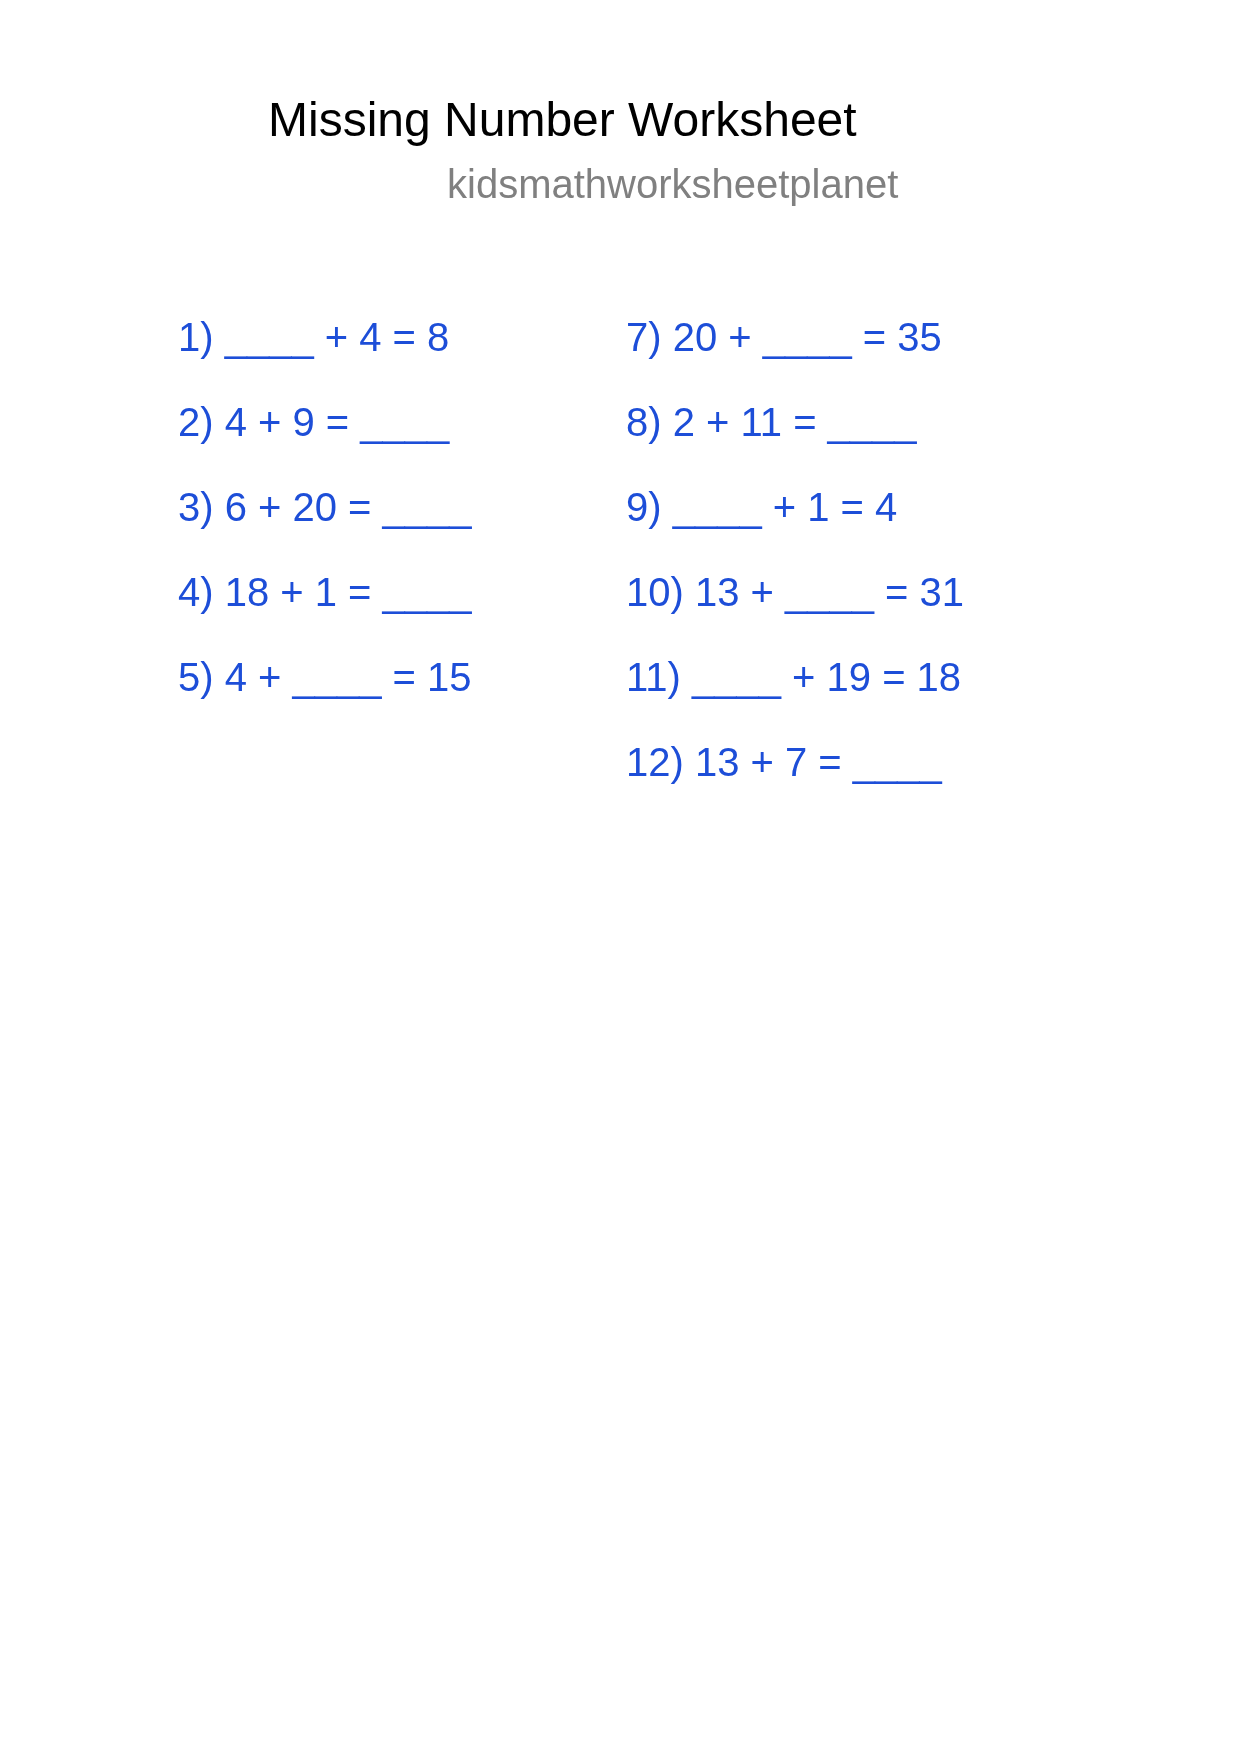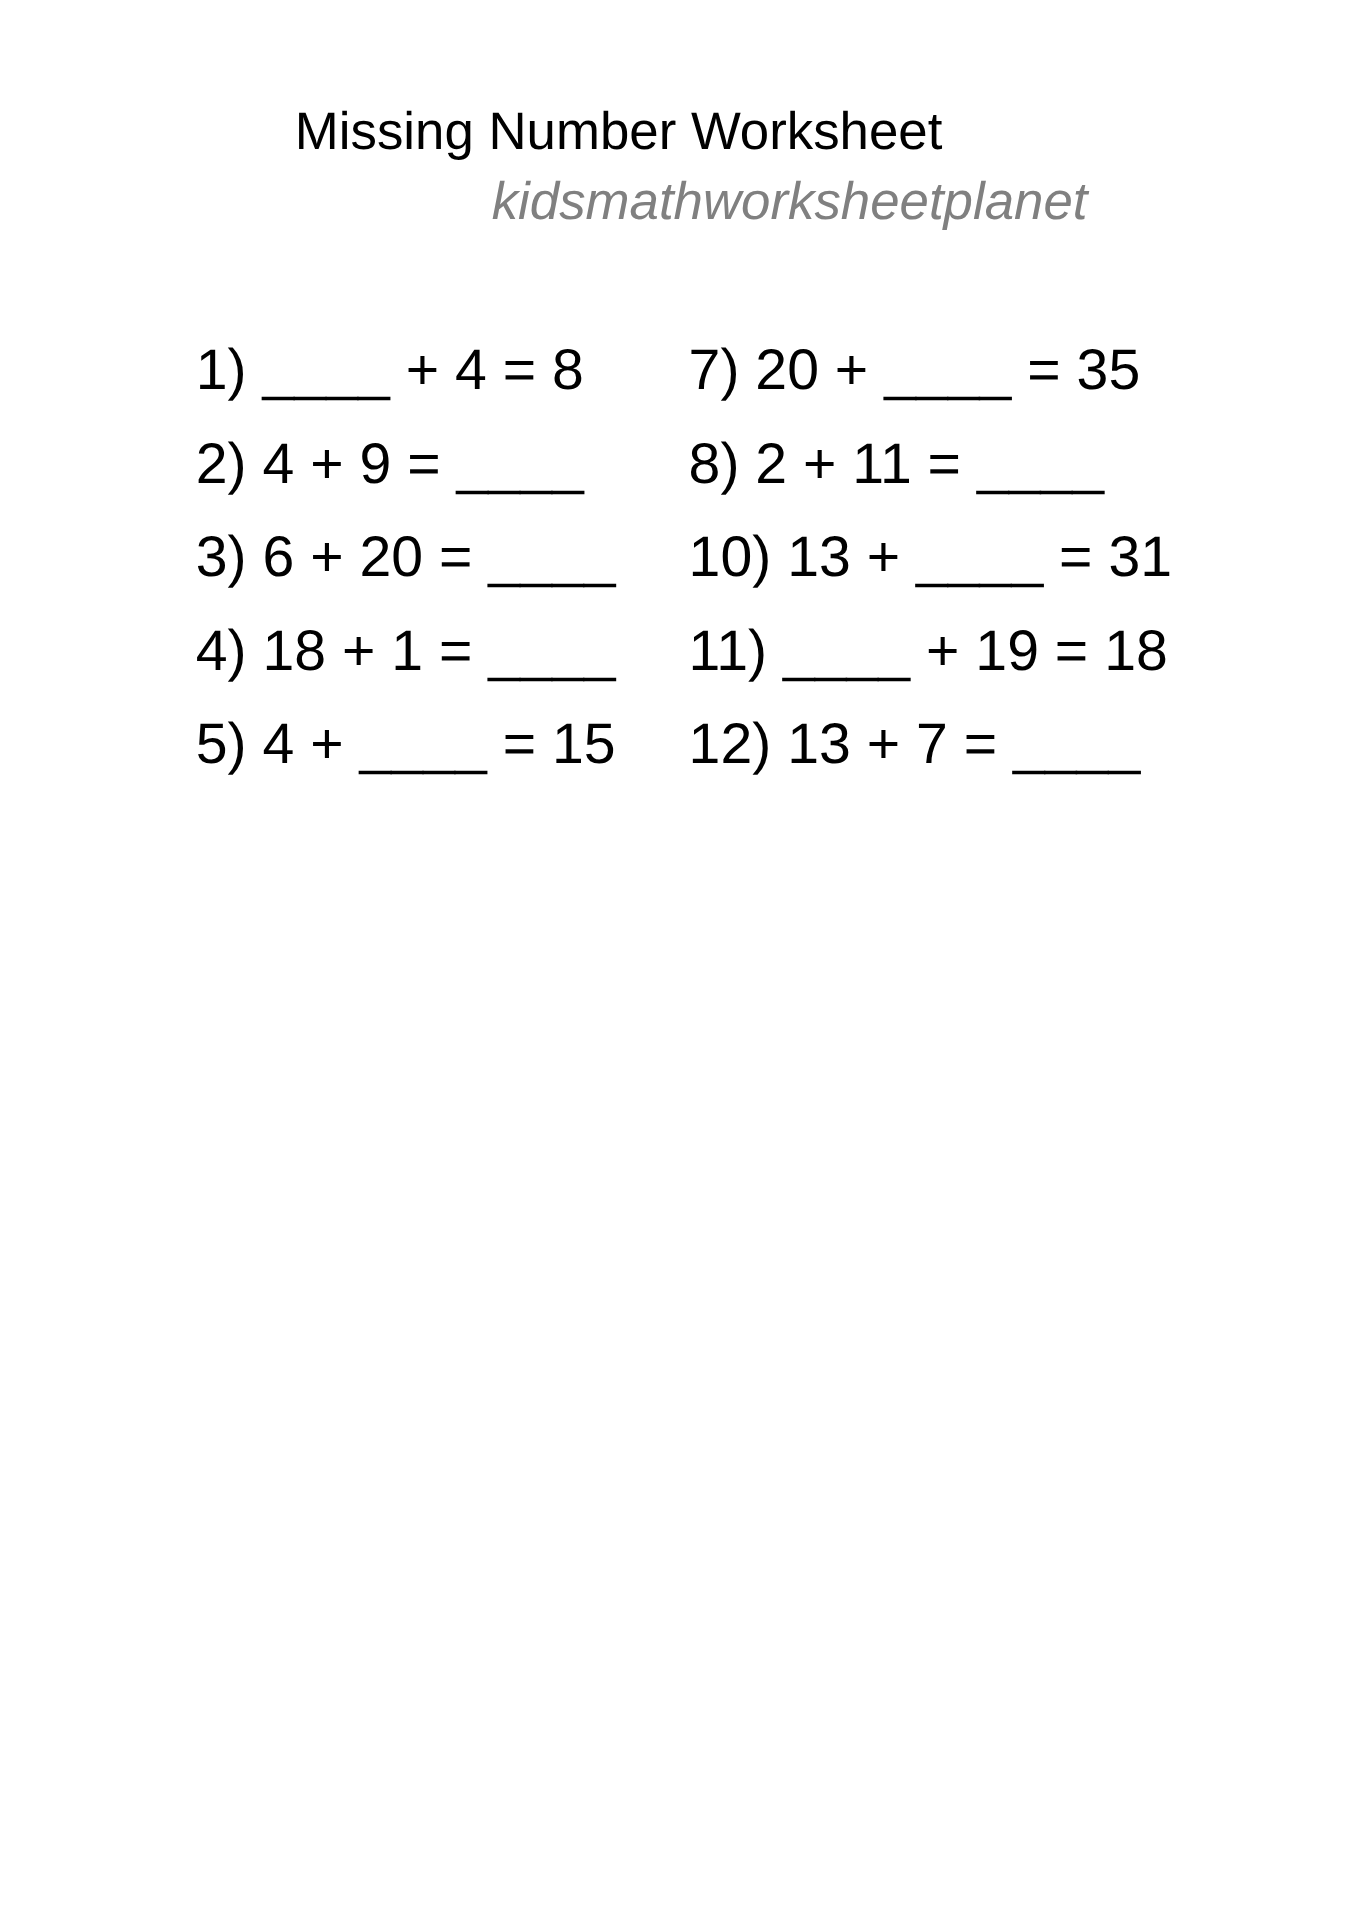--- a/index.html
+++ b/index.html
@@ -23,53 +23,53 @@
       line-height: 64px;
       white-space: nowrap;
       color: #000000;
       margin: 0;
       font-weight: normal;
     }
     .subtitle {
       position: absolute;
       left: 447px;
       top: 160px;
-      font-size: 48px;
+      font-size: 40px;
       line-height: 48px;
       white-space: nowrap;
       color: #808080;
-      font-style: italic;
     }
     .col {
       position: absolute;
       top: 312px;
     }
     .col-left { left: 178px; }
     .col-right { left: 626px; }
     .problem {
       height: 85px;
-      font-size: 52px;
+      font-size: 40px;
       line-height: 50px;
       white-space: pre;
-      color: #000000;
+      color: #1d4ed8;
     }
   </style>
 </head>
 <body>
 
 <h1 class="title">Missing Number Worksheet</h1>
 <div class="subtitle">kidsmathworksheetplanet</div>
 
 <div class="col col-left">
   <div class="problem">1) ____ + 4 = 8</div>
   <div class="problem">2) 4 + 9 = ____</div>
   <div class="problem">3) 6 + 20 = ____</div>
   <div class="problem">4) 18 + 1 = ____</div>
   <div class="problem">5) 4 + ____ = 15</div>
 </div>
 
 <div class="col col-right">
   <div class="problem">7) 20 + ____ = 35</div>
   <div class="problem">8) 2 + 11 = ____</div>
+  <div class="problem">9) ____ + 1 = 4</div>
   <div class="problem">10) 13 + ____ = 31</div>
   <div class="problem">11) ____ + 19 = 18</div>
   <div class="problem">12) 13 + 7 = ____</div>
 </div>
 
 </body></html>

